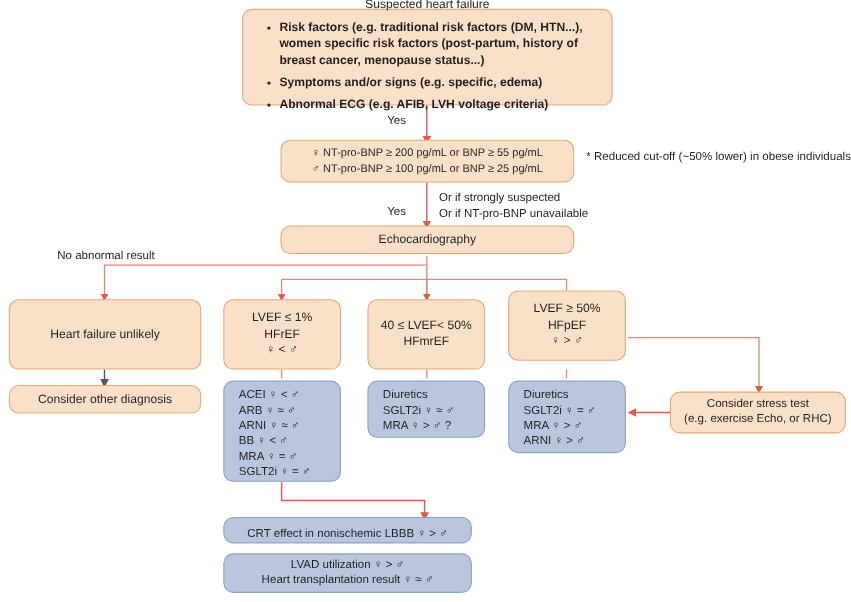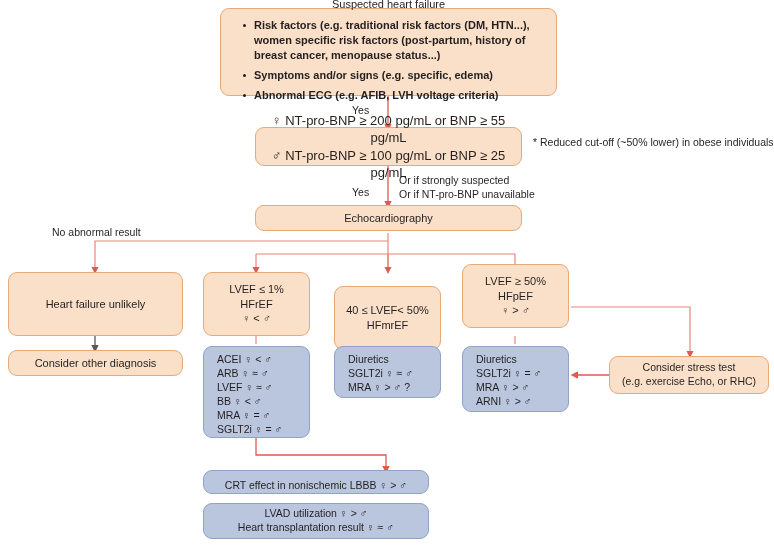--- a/index.html
+++ b/index.html
@@ -116,21 +116,21 @@
 
   <div class="box peach" style="left:220px;top:8px;width:337px;height:88px;font-size:11px;padding:6px 8px;">
     <div class="hdr">Suspected heart failure</div>
     <ul class="bullets">
       <li>Risk factors (e.g. traditional risk factors (DM, HTN...), women specific risk factors (post-partum, history of breast cancer, menopause status...)</li>
       <li>Symptoms and/or signs (e.g. specific, edema)</li>
       <li>Abnormal ECG (e.g. AFIB, LVH voltage criteria)</li>
     </ul>
   </div>
 
-  <div class="box peach" style="left:255px;top:127px;width:267px;height:39px;font-size:13px;">
+  <div class="box peach" style="left:255px;top:127px;width:267px;height:39px;font-size:10px;">
     <div>♀ NT-pro-BNP ≥ 200 pg/mL or BNP ≥  55 pg/mL</div>
     <div>♂ NT-pro-BNP ≥ 100 pg/mL or BNP ≥ 25 pg/mL</div>
   </div>
 
   <div class="lbl" style="left:533px;top:136px;font-size:10.5px;">* Reduced cut-off (~50% lower) in obese individuals</div>
 
   <div class="box peach" style="left:255px;top:205px;width:267px;height:26px;font-size:11px;">
     <div>Echocardiography</div>
   </div>
 
@@ -141,35 +141,35 @@
   <div class="box peach" style="left:8px;top:350px;width:175px;height:26px;font-size:11px;">
     <div>Consider other diagnosis</div>
   </div>
 
   <div class="box peach" style="left:203px;top:272px;width:107px;height:64px;font-size:11px;">
     <div>LVEF ≤ 1%</div>
     <div>HFrEF</div>
     <div>♀ &lt; ♂</div>
   </div>
 
-  <div class="box peach" style="left:334px;top:272px;width:107px;height:64px;font-size:11px;margin-top:14px;">
+  <div class="box peach" style="left:334px;top:272px;width:107px;height:64px;font-size:11px;">
     <div>40 ≤ LVEF&lt; 50%</div>
     <div>HFmrEF</div>
   </div>
 
   <div class="box peach" style="left:462px;top:264px;width:107px;height:64px;font-size:11px;">
     <div>LVEF ≥ 50%</div>
     <div>HFpEF</div>
     <div>♀ &gt; ♂</div>
   </div>
 
   <div class="box blue left" style="left:203px;top:346px;width:107px;height:92px;font-size:10.5px;padding:6px 0 24px 13px;justify-content:flex-start;">
     <div>ACEI ♀ &lt; ♂</div>
     <div>ARB ♀ ≈ ♂</div>
-    <div>LVEF ♀ ≈ ♂</div>
+    <div>ARNI ♀ ≈ ♂</div>
     <div>BB ♀ &lt; ♂</div>
     <div>MRA ♀ = ♂</div>
     <div>SGLT2i ♀ = ♂</div>
   </div>
 
   <div class="box blue left" style="left:334px;top:346px;width:107px;height:52px;font-size:10.5px;padding:6px 0 6px 13px;justify-content:flex-start;">
     <div>Diuretics</div>
     <div>SGLT2i ♀ ≈ ♂</div>
     <div>MRA ♀ &gt; ♂ ?</div>
   </div>

